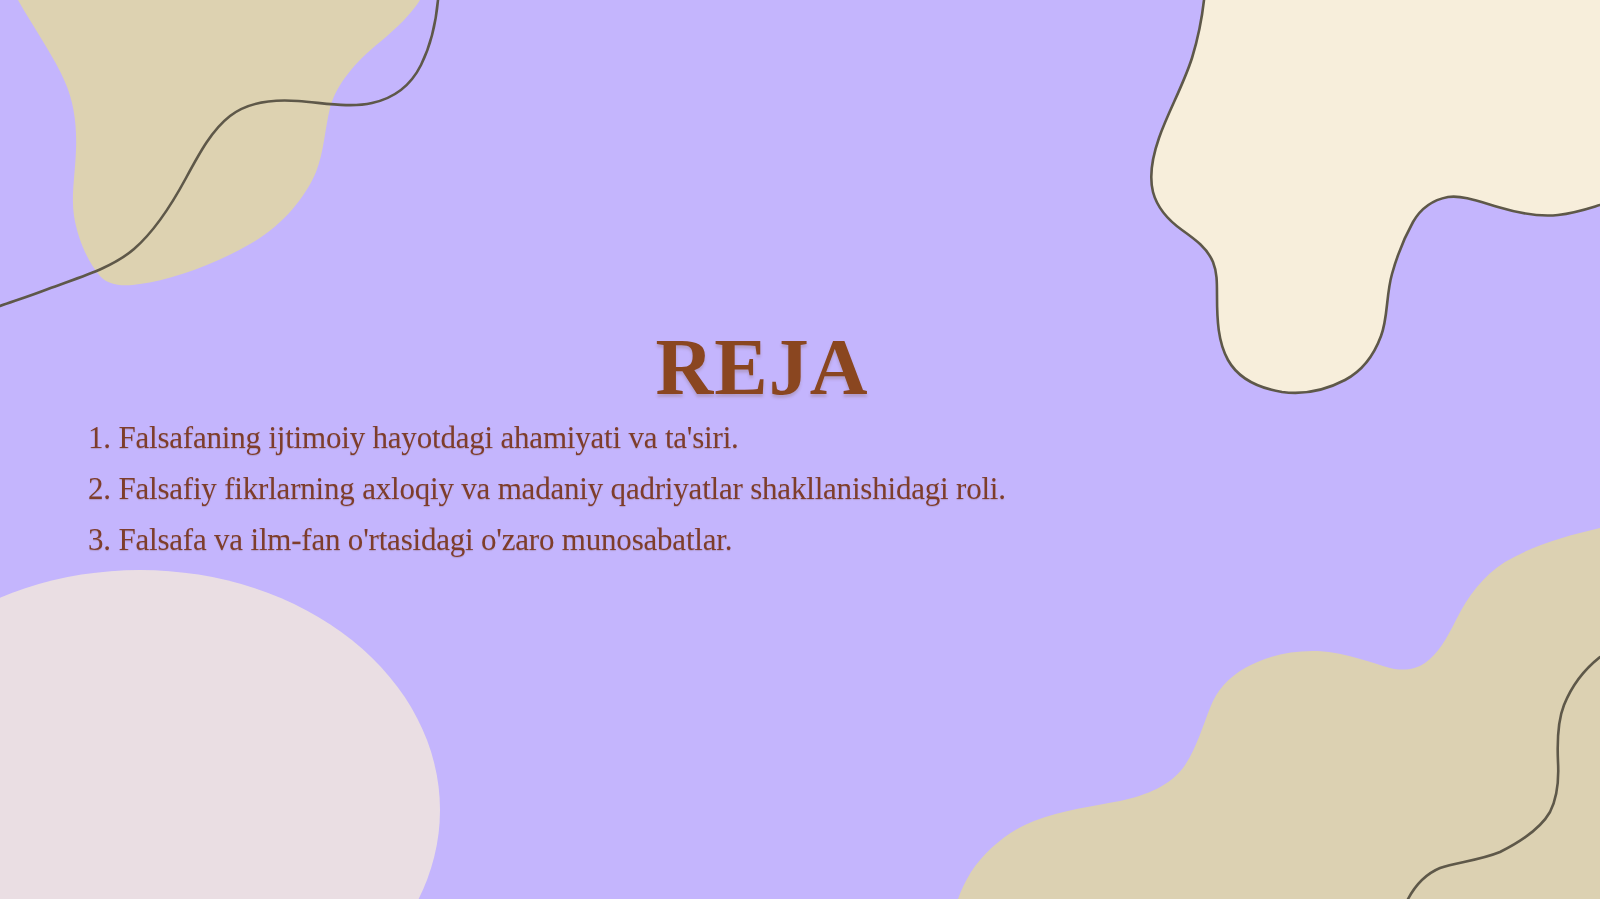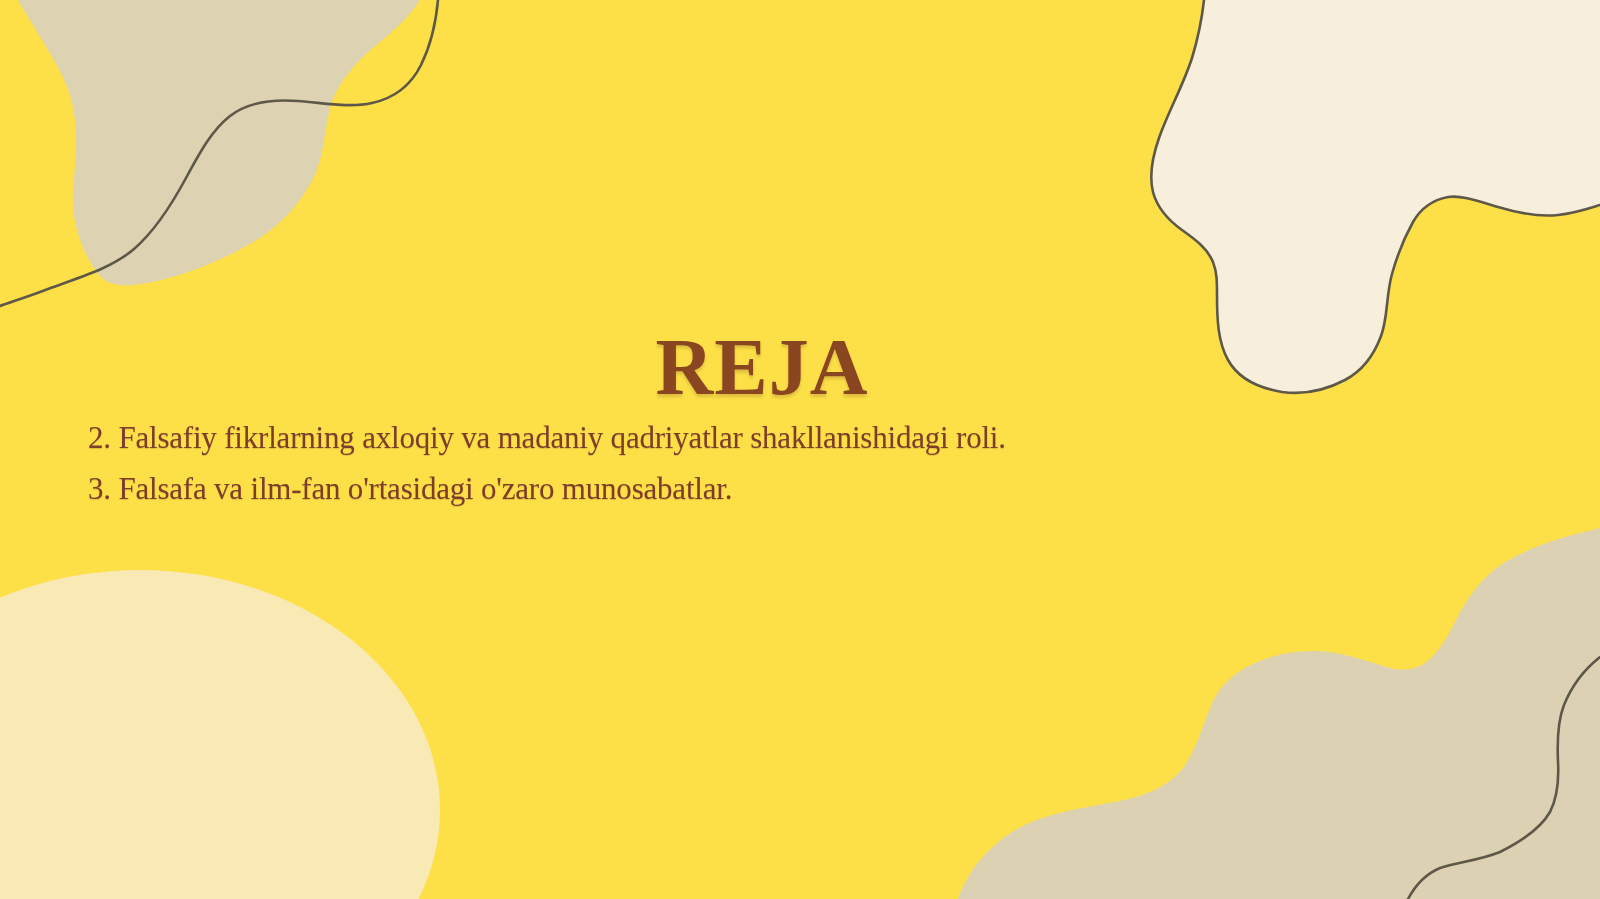--- a/index.html
+++ b/index.html
@@ -1,19 +1,19 @@
 <!DOCTYPE html>
 <html><head>
 <meta charset="utf-8">
 <style>
   html,body{margin:0;padding:0;background:#2b2b2b;}
   .slide{
     position:relative;
     width:1600px;height:899px;
-    background:#fde047;
+    background:#c4b5fd;
     overflow:hidden;
     font-family:"Liberation Serif", serif;
   }
   .decor{
     position:absolute;left:0;top:0;width:100%;height:100%;
     display:block;
   }
   .title{
     position:absolute;
     top:322px;left:0;width:1524px;
@@ -129,17 +129,18 @@
              C1558,720 1557,740 1558,762
              C1559,780 1558,796 1550,812
              C1542,826 1524,840 1500,852
              C1478,861 1456,862 1440,868
              C1428,873 1416,884 1408,899"></path>
   </svg>
 
   <h1 class="title">REJA</h1>
 
   <ul class="plan-list">
+    <li>1. Falsafaning ijtimoiy hayotdagi ahamiyati va ta'siri.</li>
     <li>2. Falsafiy fikrlarning axloqiy va madaniy qadriyatlar shakllanishidagi roli.</li>
     <li>3. Falsafa va ilm-fan o'rtasidagi o'zaro munosabatlar.</li>
   </ul>
 
 </div>
 
 </body></html>

